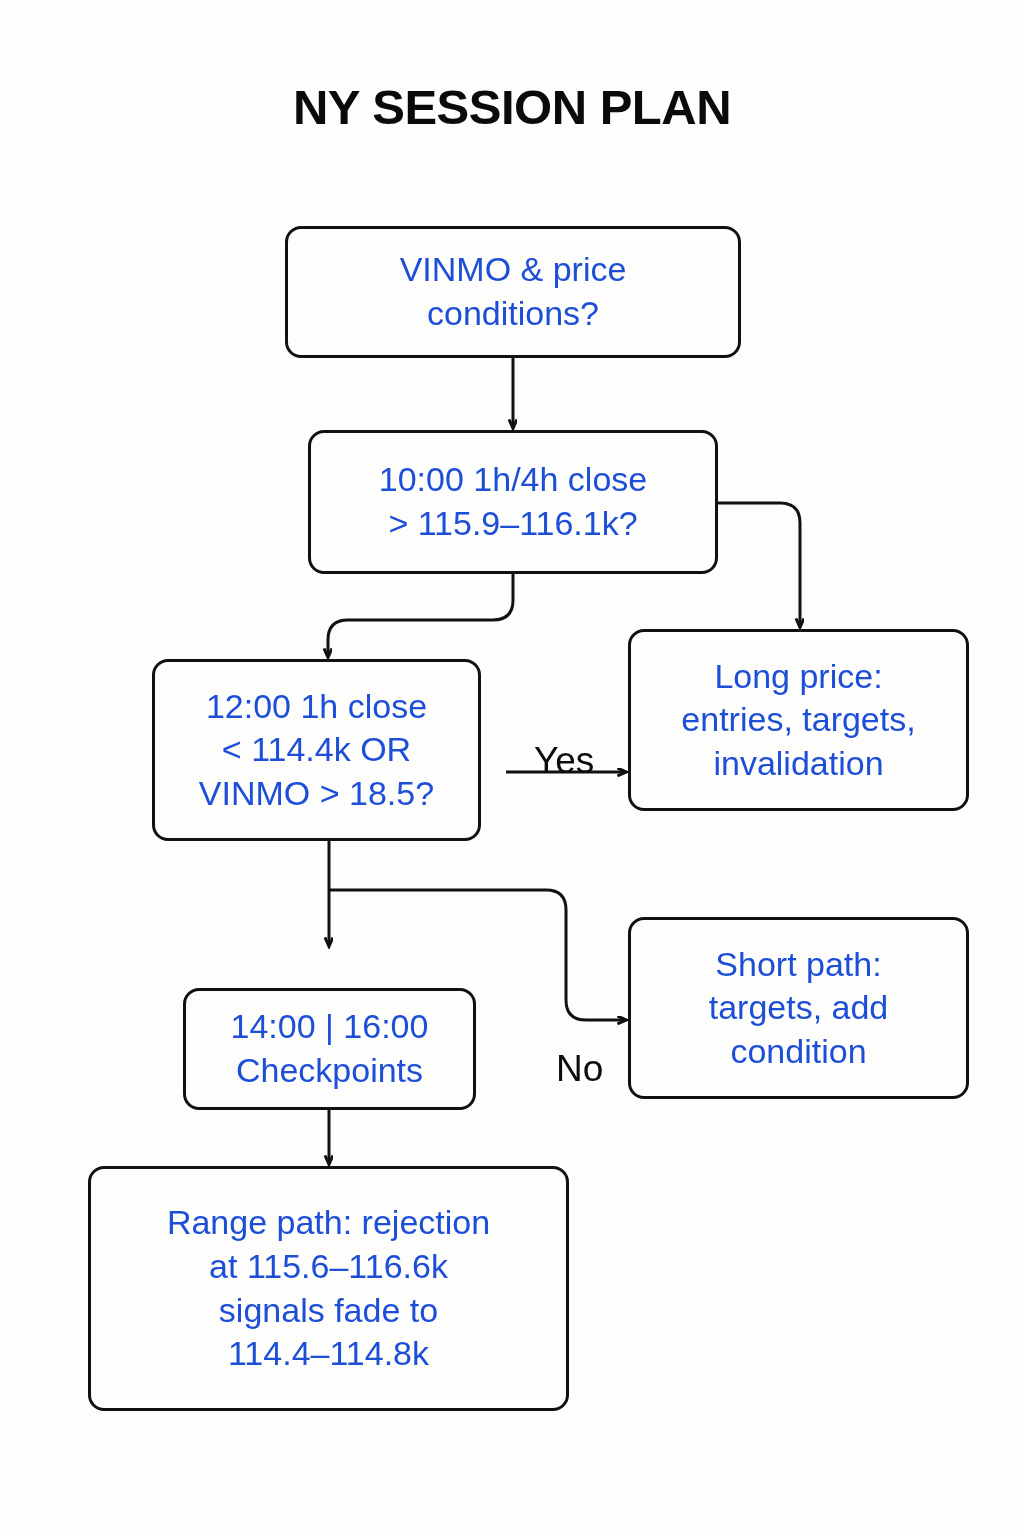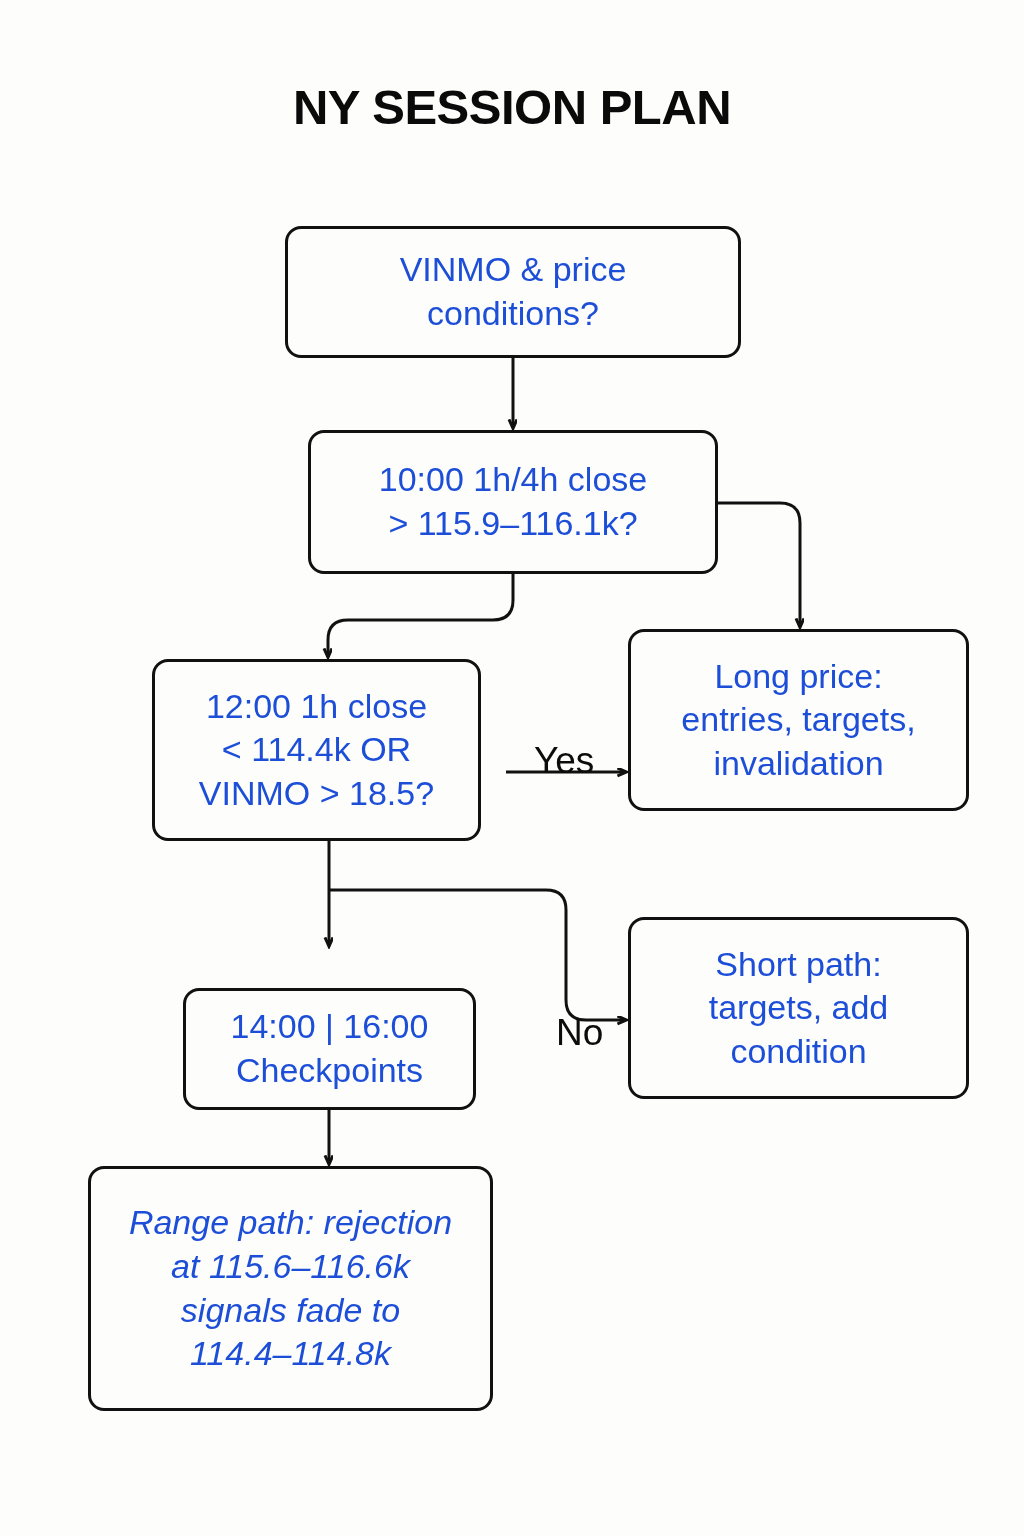--- a/index.html
+++ b/index.html
@@ -45,32 +45,32 @@
     white-space: pre-line;
     z-index: 2;
   }
   
   #node-vinmo      { left: 285px; top: 226px;  width: 456px; height: 132px; }
   #node-1000close  { left: 308px; top: 430px;  width: 410px; height: 144px; }
   #node-1200close  { left: 152px; top: 659px;  width: 329px; height: 182px; }
   #node-longpath   { left: 628px; top: 629px;  width: 341px; height: 182px; }
   #node-checkpoints{ left: 183px; top: 948px;  width: 293px; height: 122px; margin-top: 40px; }
   #node-shortpath  { left: 628px; top: 917px;  width: 341px; height: 182px; }
-  #node-rangepath  { left: 88px;  top: 1166px; width: 405px; height: 245px; font-style: italic; }
+  #node-rangepath  { left: 88px;  top: 1166px; width: 481px; height: 245px; }
 
   .edge-label {
     position: absolute;
     font-size: 37px;
     color: #0c0c0c;
     z-index: 3;
     background: transparent;
     margin-top: 20px;
   }
   #label-yes { left: 534px; top: 720px; }
-  #label-no  { left: 556px; top: 992px; }
+  #label-no  { left: 556px; top: 1028px; }
 
   svg#wires {
     position: absolute;
     left: 0;
     top: 0;
     width: 1024px;
     height: 1536px;
     z-index: 1;
     pointer-events: none;
   }

